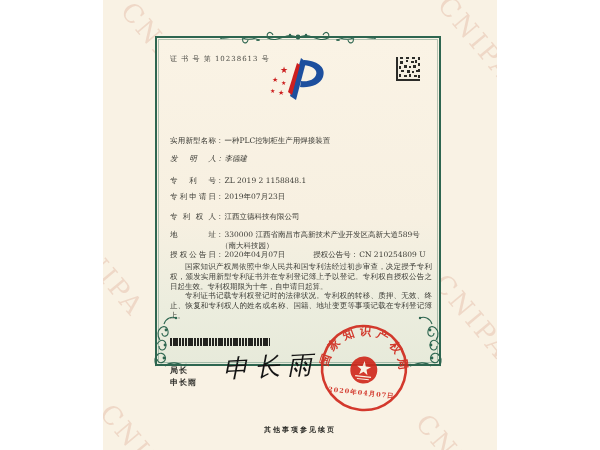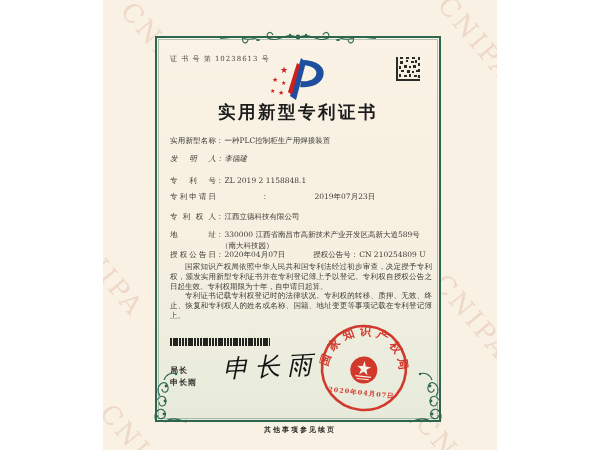--- a/index.html
+++ b/index.html
@@ -6,21 +6,21 @@
   body { background:#ffffff; font-family:"DejaVu Serif","Liberation Serif",serif; }
   .stage { position:relative; width:600px; height:450px; background:#ffffff; overflow:hidden; }
 
   .paper { position:absolute; left:103px; top:0; width:394px; height:450px;
            background:#f9f2e4; overflow:hidden; }
 
   .wm { position:absolute; font-size:26px; letter-spacing:3px; color:rgba(216,156,133,0.30);
         transform:rotate(50deg); transform-origin:left top; white-space:nowrap; z-index:0;
         font-family:"DejaVu Serif","Liberation Serif",serif; }
 
-  .border-frame { position:absolute; left:52px; top:36px; width:286px; height:386px;
+  .border-frame { position:absolute; left:52px; top:36px; width:286px; height:330px;
                   border:2px solid #2e6650; z-index:1;
                   background:linear-gradient(180deg,#faf3e5 0%,#f7f0e1 55%,#ecedde 82%,#e7eada 100%); }
   .border-frame::after { content:""; position:absolute; left:1px; top:1px; right:1px; bottom:1px;
                   border:1px solid rgba(46,102,80,0.35); pointer-events:none; }
 
   .ornament { position:absolute; left:50%; top:-10px; transform:translateX(-50%); z-index:3; }
   .flourish { position:absolute; bottom:-4px; z-index:3; }
   .flourish.left { left:-7px; }
   .flourish.right { right:-7px; transform:scaleX(-1); }
 
@@ -175,38 +175,37 @@
             <rect x="11" y="13" width="3" height="3"></rect>
             <rect x="16" y="14" width="2" height="2"></rect>
             <rect x="20" y="13" width="2" height="2"></rect>
           <rect x="3" y="17" width="2" height="3"></rect>
             <rect x="8" y="18" width="3" height="2"></rect>
             <rect x="13" y="17" width="2" height="3"></rect>
             <rect x="18" y="18" width="3" height="2"></rect>
         </g>
       </svg>
 
-      <div class="title">实用新型专利证书</div>
 
       <div class="frow" style="top:98px;">
         <span class="flabel">实用新型名称</span>
           <span>：</span>
           <span class="fvalue">一种PLC控制柜生产用焊接装置</span>
       </div>
       <div class="frow" style="top:116px;font-style:italic;">
         <span class="flabel">发明人</span>
           <span>：</span>
           <span class="fvalue">李德建</span>
       </div>
       <div class="frow" style="top:138px;">
         <span class="flabel">专利号</span>
           <span>：</span>
           <span class="fvalue">ZL 2019 2 1158848.1</span>
       </div>
-      <div class="frow" style="top:154px;gap:45px;">
+      <div class="frow" style="top:154px;">
         <span class="flabel">专利申请日</span>
           <span>：</span>
           <span class="fvalue">2019年07月23日</span>
       </div>
       <div class="frow" style="top:174px;">
         <span class="flabel">专利权人</span>
           <span>：</span>
           <span class="fvalue">江西立德科技有限公司</span>
       </div>
       <div class="frow" style="top:192px;">

